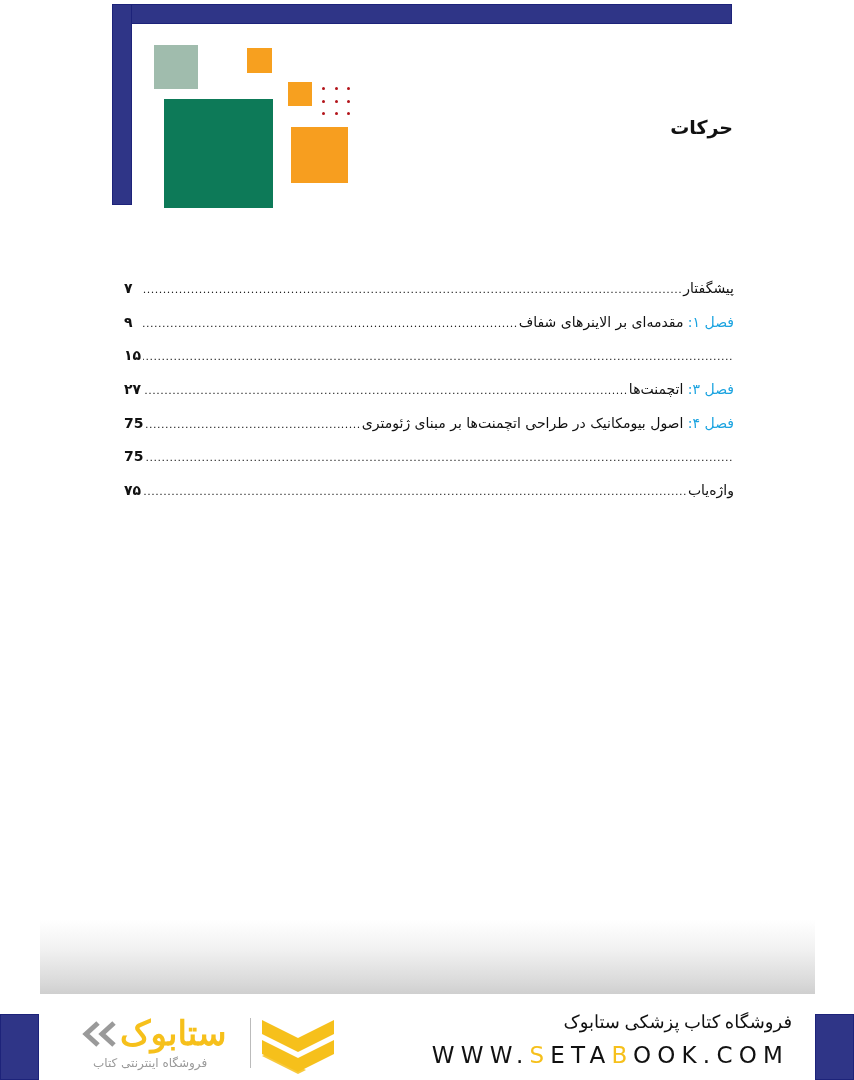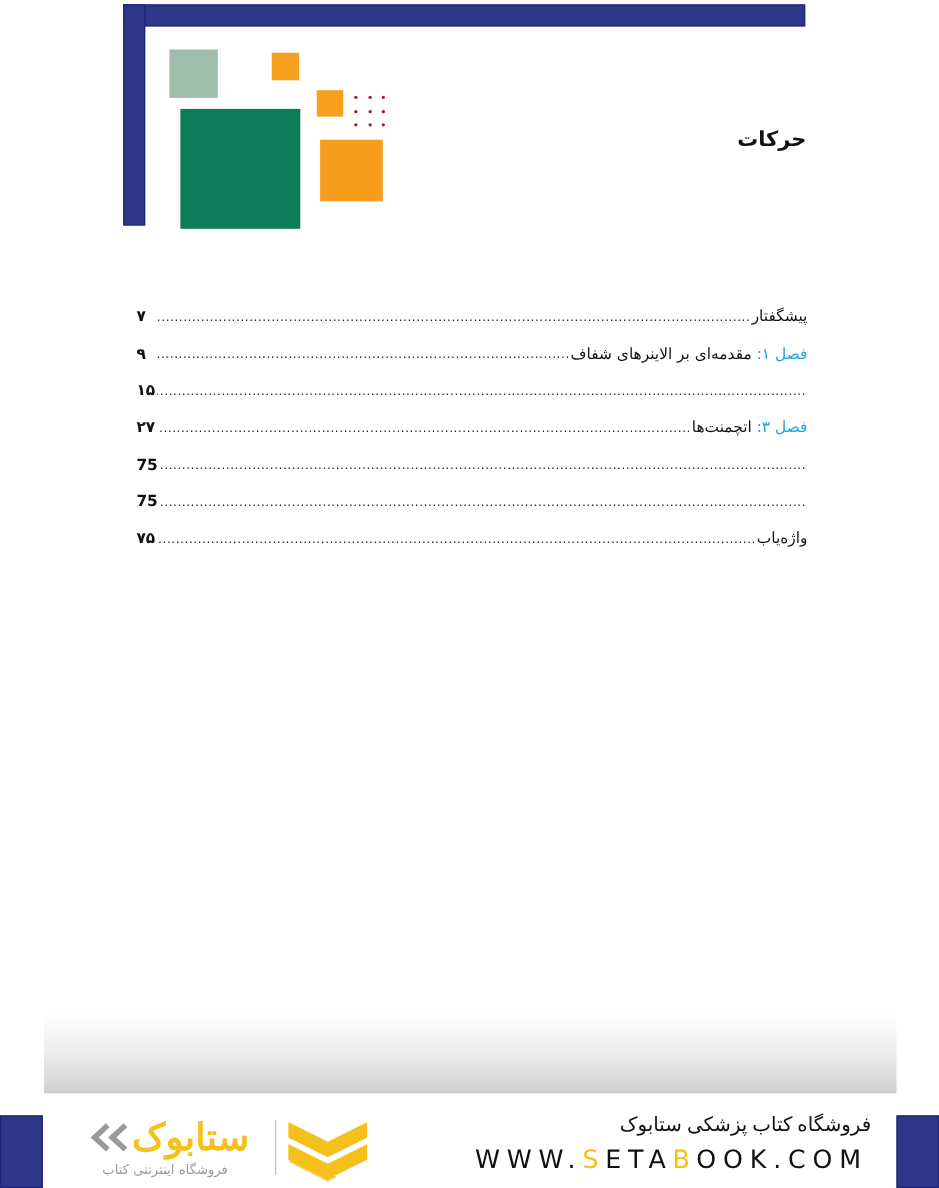--- a/index.html
+++ b/index.html
@@ -83,20 +83,21 @@
   <div class="toc-row">
     <span class="toc-leader"></span>
     <span class="toc-page">۱۵</span>
   </div>
   <div class="toc-row">
     <span class="toc-label"><span class="toc-prefix">فصل ۳: </span><span>اتچمنت‌ها</span></span>
     <span class="toc-leader"></span>
     <span class="toc-page">۲۷</span>
   </div>
   <div class="toc-row">
+    <span class="toc-label"><span class="toc-prefix">فصل ۴: </span><span>اصول بیومکانیک در طراحی اتچمنت‌ها بر مبنای ژئومتری</span></span>
     <span class="toc-leader"></span>
     <span class="toc-page">75</span>
   </div>
   <div class="toc-row">
     <span class="toc-leader"></span>
     <span class="toc-page">75</span>
   </div>
   <div class="toc-row">
     <span class="toc-label"><span class="toc-prefix"></span><span>واژه‌یاب</span></span>
     <span class="toc-leader"></span>

